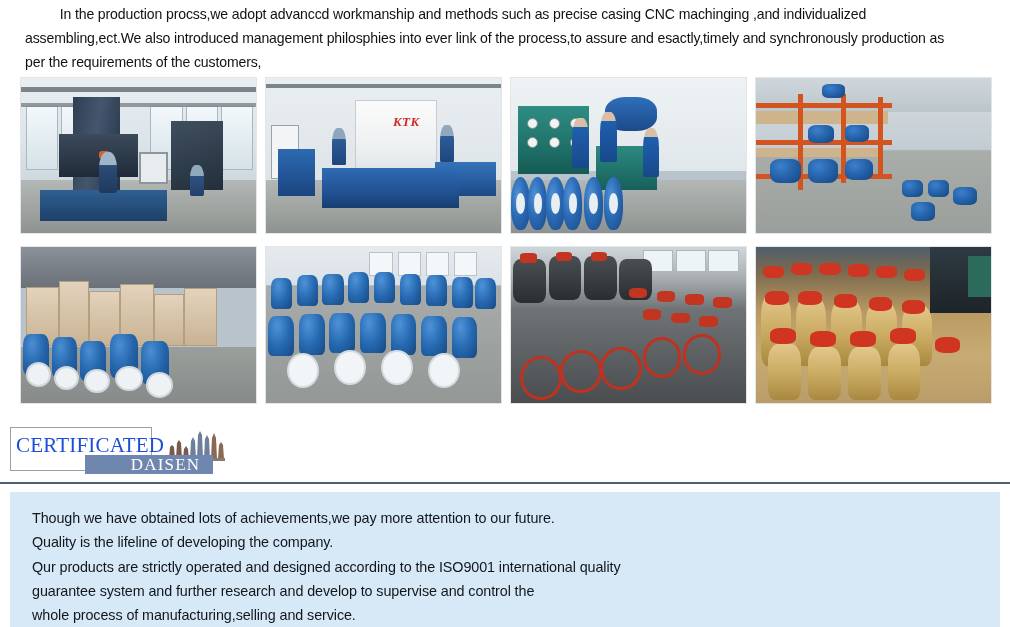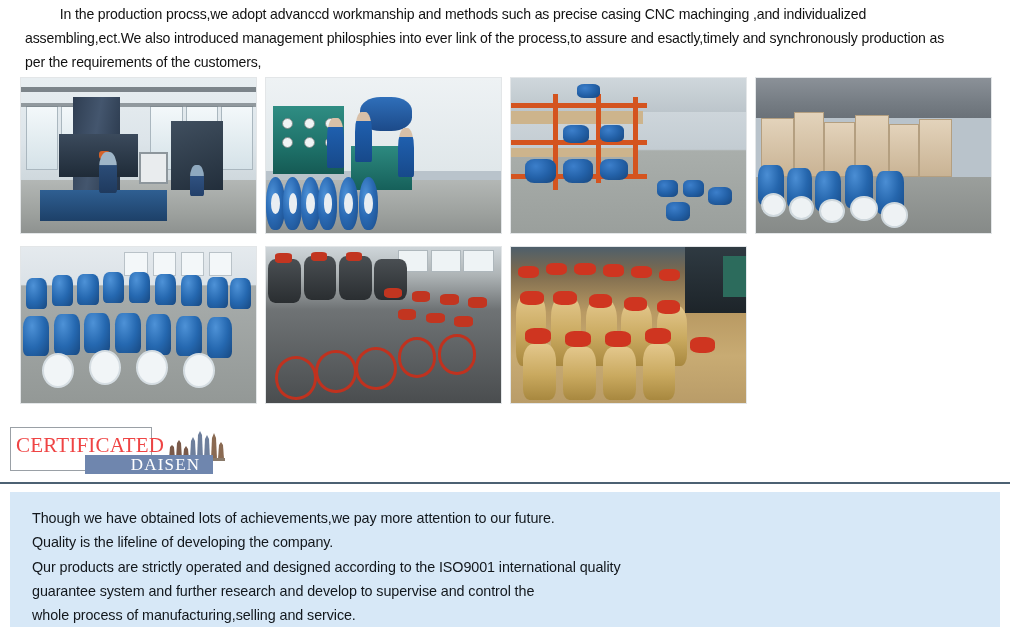--- a/index.html
+++ b/index.html
@@ -237,21 +237,21 @@
     border: 1px solid #9aa0a6;
     background: #ffffff;
     box-sizing: border-box;
   }
   .cert-word {
     position: absolute;
     left: 6px; top: 6px;
     font-family: "Liberation Serif", serif;
     font-size: 21px;
     letter-spacing: 0.2px;
-    color: #ef4444;
+    color: #1d4ed8;
     white-space: nowrap;
   }
   .cert-band {
     position: absolute;
     left: 75px; top: 28px;
     width: 128px; height: 19px;
     background: #6f86ae;
   }
   .cert-brand {
     position: absolute;
@@ -319,20 +319,33 @@
     <div class="layer p1-rmach"></div>
     <div class="layer p1-machine"></div>
     <div class="layer p1-machine2"></div>
     <div class="layer p1-panel"></div>
     <div class="layer p1-base"></div>
     <div class="layer p1-orange"></div>
     <div class="layer p1-worker"></div>
     <div class="layer p1-worker2"></div>
   </div>
 
+  <div class="photo">
+    <div class="layer p2-wall"></div>
+    <div class="layer p2-roofbeam"></div>
+    <div class="layer p2-door"></div>
+    <div class="layer floor"></div>
+    <div class="layer p2-blue2"></div>
+    <div class="layer p2-worker"></div>
+    <div class="layer p2-body"></div>
+    <div class="p2-ktk">KTK</div>
+    <div class="layer p2-worker2"></div>
+    <div class="layer p2-blue3"></div>
+    <div class="layer p2-bluebase"></div>
+  </div>
 
   <div class="photo">
     <div class="layer p3-wall"></div>
     <div class="layer floor"></div>
     <div class="layer p3-green"></div>
     <div class="p3-gauge" style="left:7%;  top:26%"></div>
     <div class="p3-gauge" style="left:16%; top:26%"></div>
     <div class="p3-gauge" style="left:25%; top:26%"></div>
     <div class="p3-gauge" style="left:7%;  top:38%"></div>
     <div class="p3-gauge" style="left:16%; top:38%"></div>

